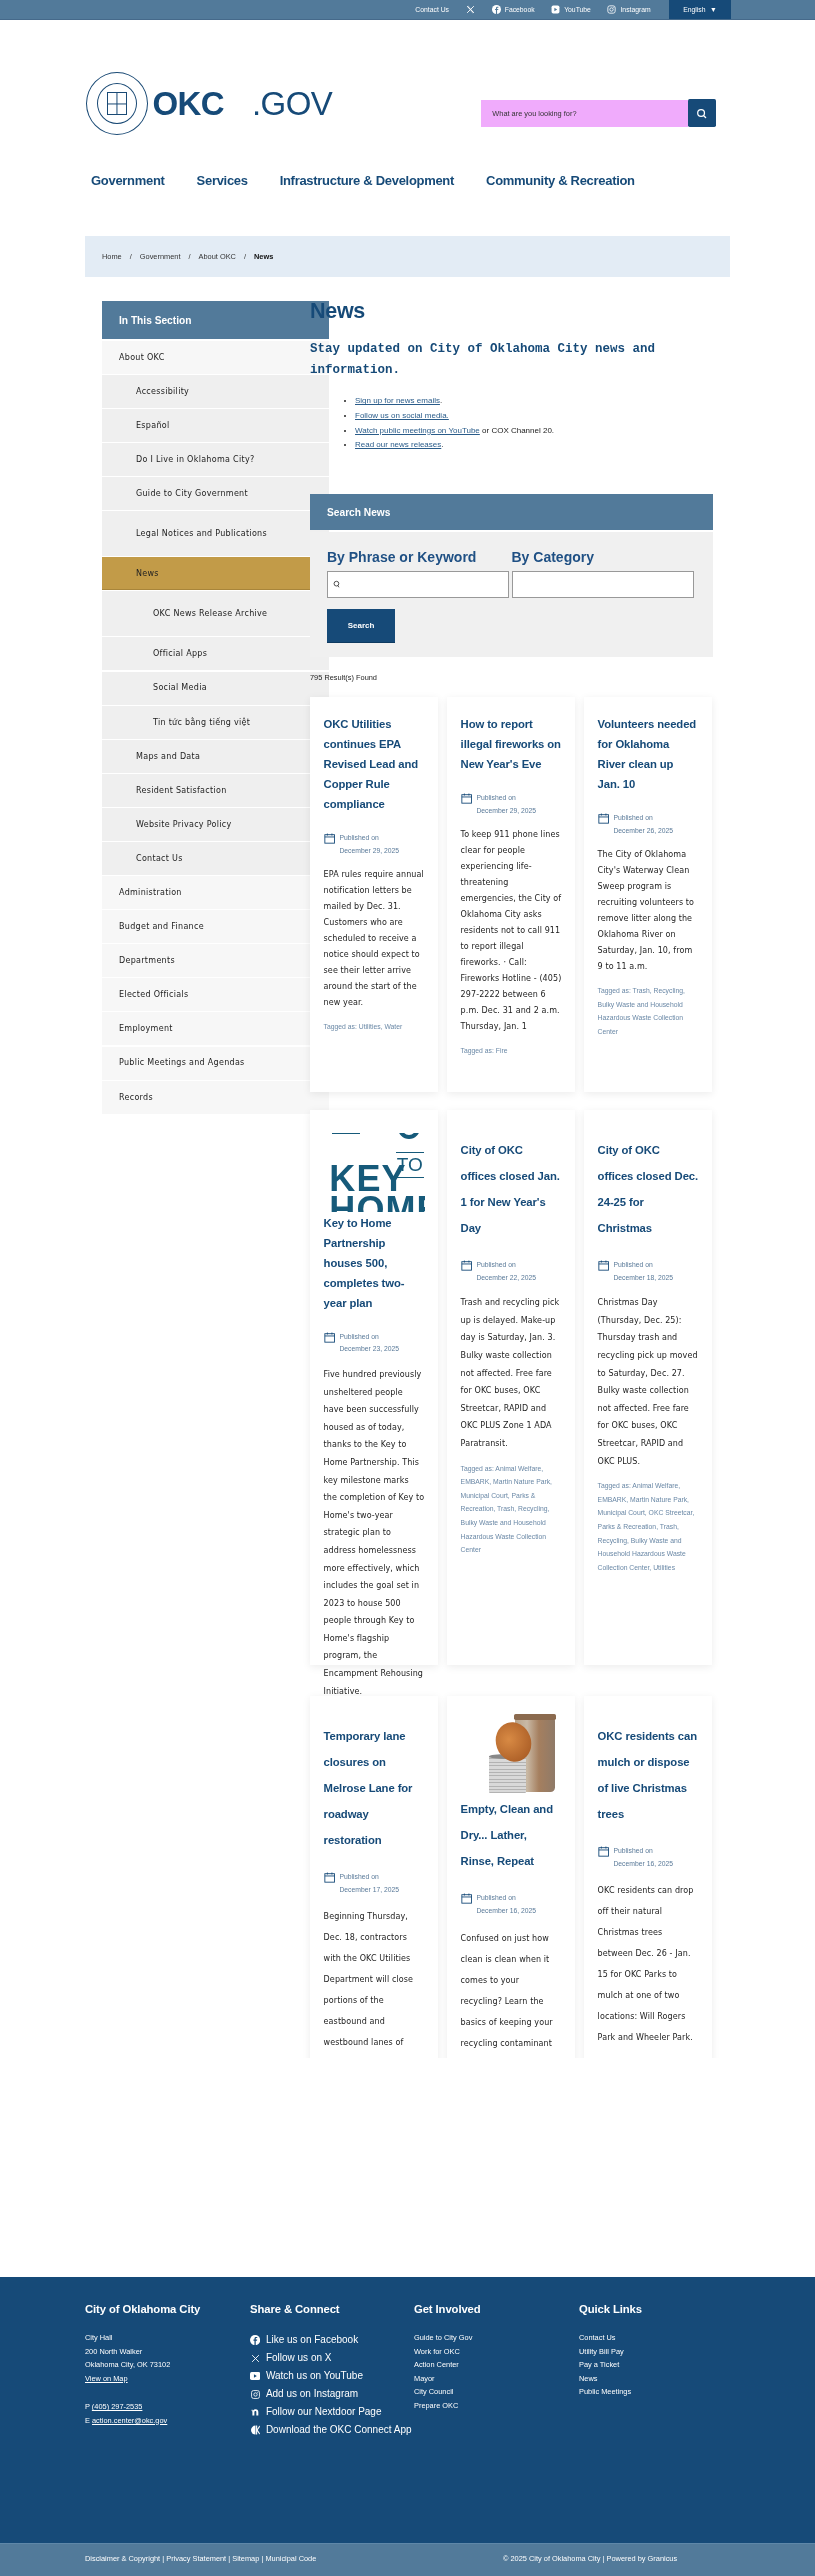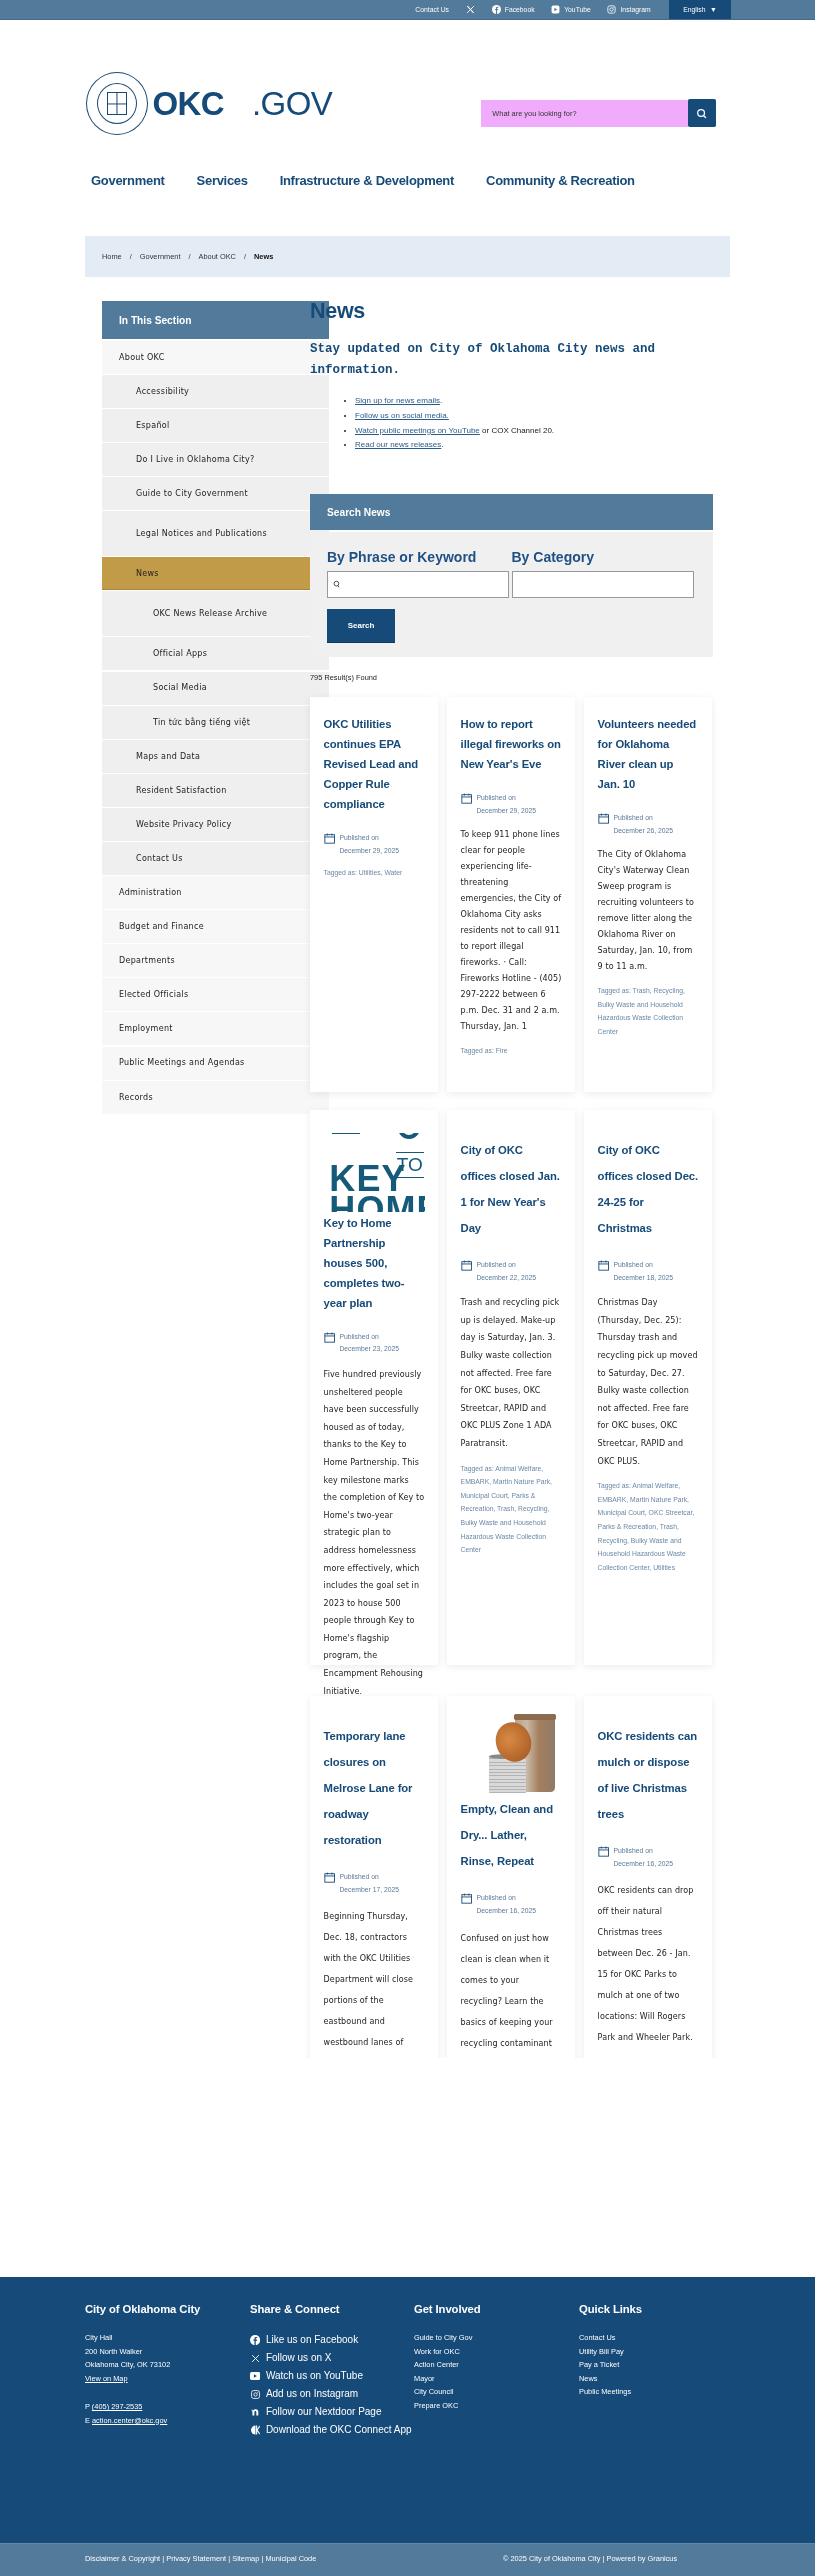--- a/index.html
+++ b/index.html
@@ -265,20 +265,21 @@
         <svg class="cal" viewBox="0 0 20 20">
             <rect x="1.5" y="3" width="17" height="15" fill="none" stroke="#164a78" stroke-width="1.6"></rect>
             <path d="M1.5 7 H18.5" stroke="#164a78" stroke-width="1.6"></path>
             <path d="M6 1 V4.5 M14 1 V4.5" stroke="#164a78" stroke-width="1.6"></path>
           </svg>
         <div>
             <div>Published on</div>
             <div>December 29, 2025</div>
           </div>
       </div>
+      <p class="card-desc">EPA rules require annual notification letters be mailed by Dec. 31. Customers who are scheduled to receive a notice should expect to see their letter arrive around the start of the new year.</p>
       <p class="card-tags">Tagged as: Utilities, Water</p>
     </article>
 
     <article class="card" style="left:137px; top:677px; height:395px;">
       <a class="card-title" style="display:block">How to report illegal fireworks on New Year's Eve</a>
       <div class="card-date">
         <svg class="cal" viewBox="0 0 20 20">
             <rect x="1.5" y="3" width="17" height="15" fill="none" stroke="#164a78" stroke-width="1.6"></rect>
             <path d="M1.5 7 H18.5" stroke="#164a78" stroke-width="1.6"></path>
             <path d="M6 1 V4.5 M14 1 V4.5" stroke="#164a78" stroke-width="1.6"></path>

